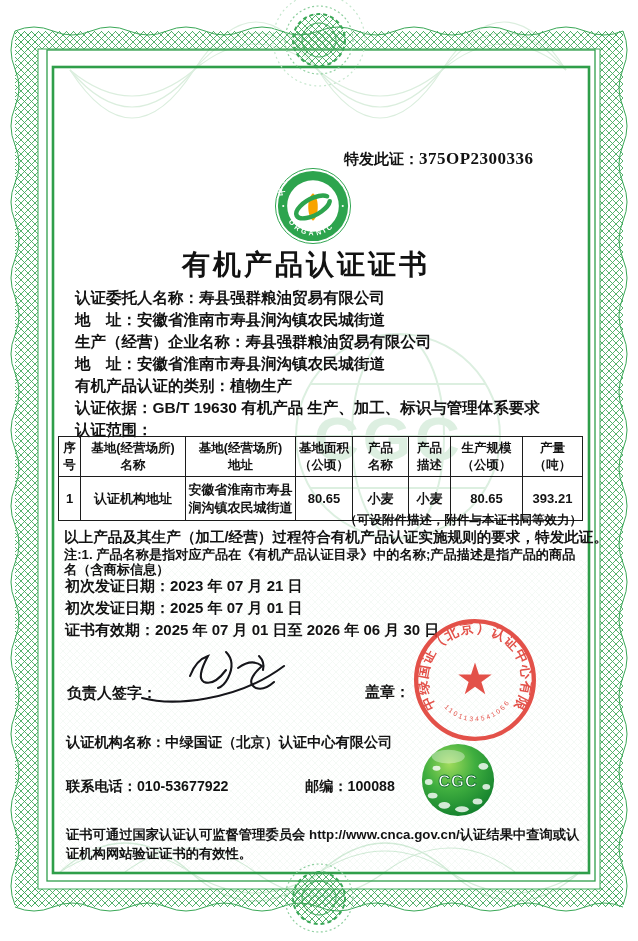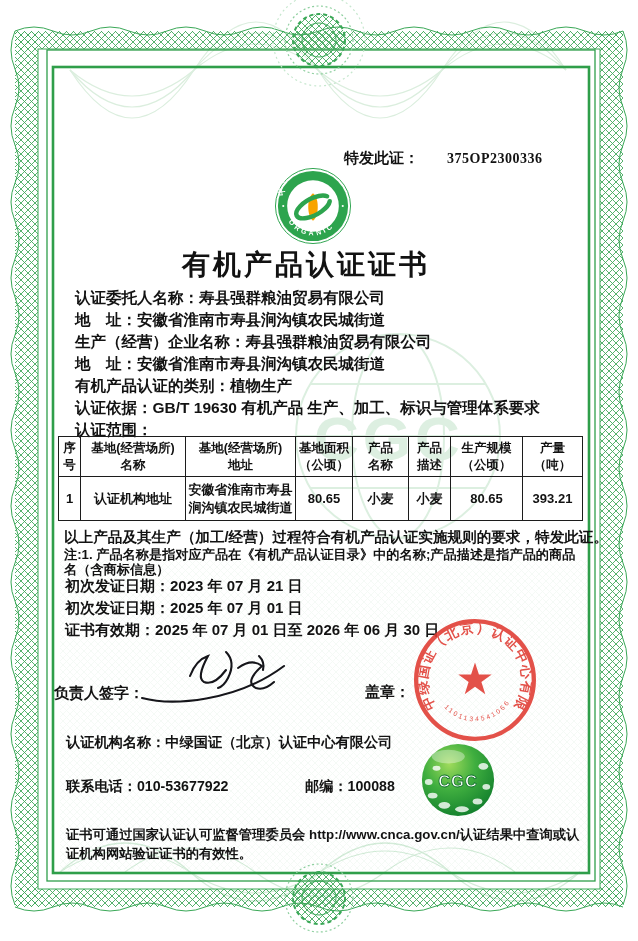--- a/index.html
+++ b/index.html
@@ -1,37 +1,37 @@
 <!DOCTYPE html>
 <html><head>
 <meta charset="utf-8">
 <style>
   html,body{margin:0;padding:0;background:#fff;}
   .page{position:relative;width:638px;height:941px;background:#ffffff;overflow:hidden;
         font-family:"Liberation Sans","DejaVu Sans",sans-serif;color:#121212;}
   .deco{position:absolute;left:0;top:0;}
   .certno{position:absolute;left:344px;top:149px;font-size:15px;font-weight:700;white-space:nowrap;}
   .certno .lbl{font-family:"Liberation Serif","DejaVu Serif",serif;font-weight:700;}
-  .certno .num{font-family:"Liberation Serif","DejaVu Serif",serif;font-weight:600;font-size:14px;letter-spacing:.5px;margin-left:28px;}
+  .certno .num{font-family:"Liberation Serif","DejaVu Serif",serif;font-weight:600;font-size:17px;letter-spacing:.5px;}
   .logo{position:absolute;left:274px;top:167px;width:78px;height:78px;}
   .title{position:absolute;left:0;top:246px;width:612px;text-align:center;
          font-size:28px;font-weight:900;letter-spacing:3px;}
   .info{position:absolute;left:75px;top:288px;}
   .info .line{height:22px;font-size:15.5px;font-weight:700;white-space:nowrap;}
   .kai{font-family:"Liberation Serif","DejaVu Serif",serif;font-weight:600;}
   table.scope{position:absolute;left:58px;top:436px;width:524px;border-collapse:collapse;table-layout:fixed;}
   table.scope th,table.scope td{border:1.4px solid #1c1c1c;text-align:center;white-space:pre-line;overflow:hidden;}
   table.scope th{font-size:12.5px;font-weight:700;padding:3px 1px;line-height:1.32;}
   table.scope td{font-size:13px;font-weight:700;padding:4px 1px;line-height:1.35;}
   .attach{position:absolute;left:58px;top:512px;width:524px;text-align:right;font-size:12.5px;}
   .statement{position:absolute;left:64px;top:528px;font-size:14.6px;font-weight:700;white-space:nowrap;}
   .remark{position:absolute;left:64px;top:547px;width:518px;font-size:13.2px;font-weight:700;line-height:15px;}
   .dline{position:absolute;left:65px;font-size:15px;font-weight:700;white-space:nowrap;text-align:center;}
   .d1{top:577px;}.d2{top:599px;}.d3{top:621px;}
-  .signer{position:absolute;left:54px;top:684px;font-size:15px;font-weight:700;}
+  .signer{position:absolute;left:67px;top:684px;font-size:15px;font-weight:700;}
   .seal-lbl{position:absolute;left:365px;top:683px;font-size:15px;font-weight:700;}
   .sig{position:absolute;left:138px;top:644px;width:154px;height:70px;}
   .orgline{position:absolute;left:66px;font-size:14.2px;font-weight:700;white-space:nowrap;}
   .o1{top:733px;}.o2{top:755px;}.o3{top:777px;}
   .post{position:absolute;left:239px;top:0;}
   .approval{position:absolute;left:66px;top:809px;font-size:14.2px;font-weight:700;}
   .footer{position:absolute;left:66px;top:825px;width:518px;font-size:13.3px;font-weight:700;line-height:19px;}
   .stamp{position:absolute;left:411px;top:616px;width:128px;height:128px;}
   .cgc{position:absolute;left:419px;top:741px;width:78px;height:78px;}
 </style>
@@ -170,20 +170,21 @@
 涧沟镇农民城街道</td>
       <td>80.65</td>
       <td>小麦</td>
       <td>小麦</td>
       <td>80.65</td>
       <td>393.21</td>
     </tr>
   </tbody>
     </table>
 
+  <div class="attach kai">（可设附件描述，附件与本证书同等效力）</div>
   <div class="statement">以上产品及其生产（加工/经营）过程符合有机产品认证实施规则的要求，特发此证。</div>
   <div class="remark">注:1. 产品名称是指对应产品在《有机产品认证目录》中的名称;产品描述是指产品的商品名（含商标信息）</div>
 
   <div class="dline d1"><span>初次发证日期：</span><span>2023 年 07 月 21 日</span></div>
   <div class="dline d2"><span>初次发证日期：</span><span>2025 年 07 月 01 日</span></div>
   <div class="dline d3"><span>证书有效期：</span><span>2025 年 07 月 01 日至 2026 年 06 月 30 日</span></div>
 
   <div class="signer">负责人签字：</div>
   <svg class="sig" viewBox="0 0 154 70">
     <g fill="none" stroke="#15151a" stroke-width="2.1" stroke-linecap="round">

